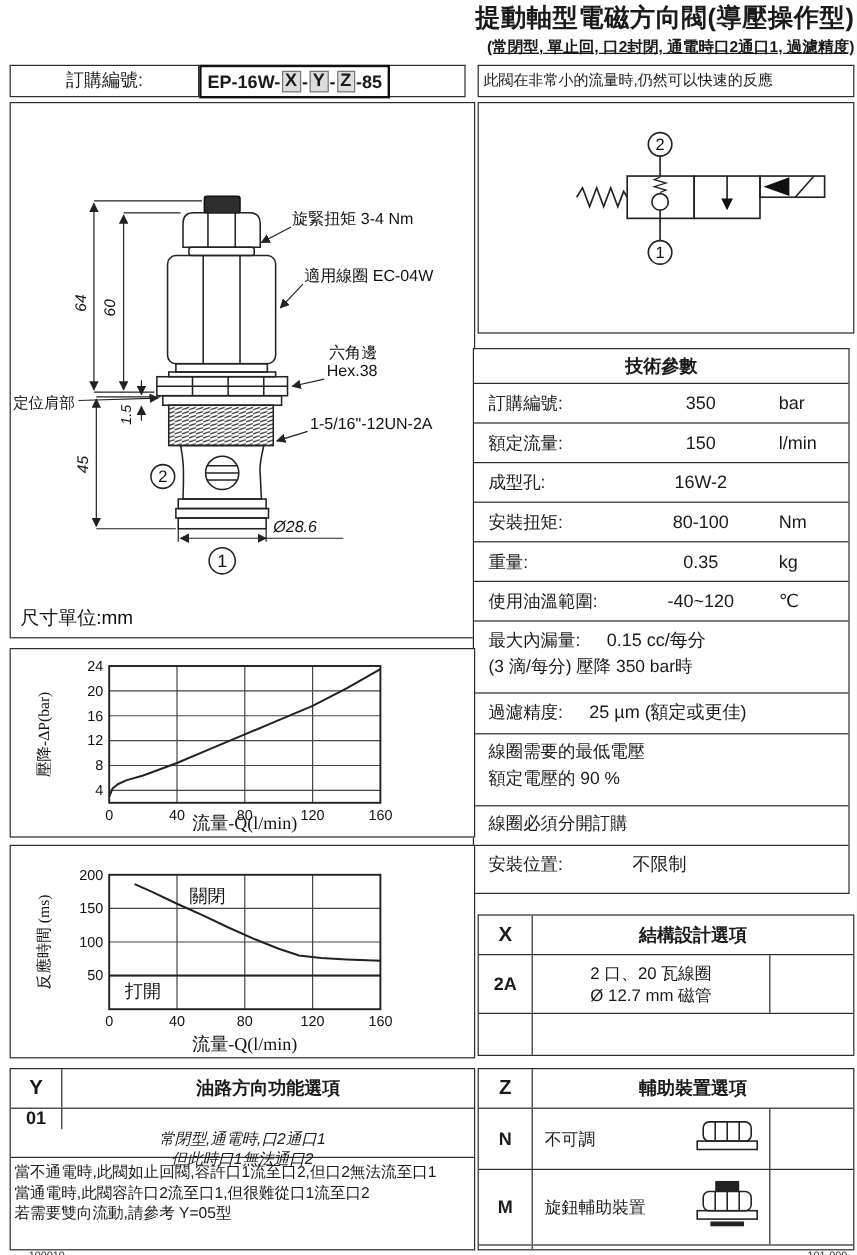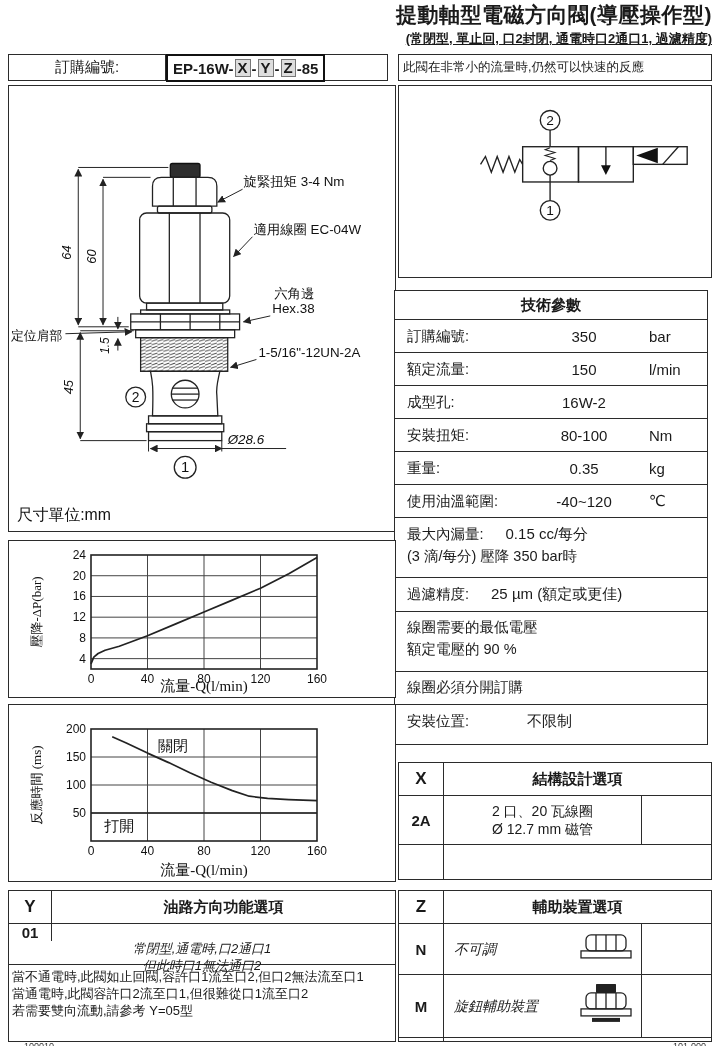--- a/index.html
+++ b/index.html
@@ -43,21 +43,21 @@
   .x-box{left:398px;top:762px;width:314px;height:118px;display:flex;flex-direction:column;}
   .z-box{left:398px;top:890px;width:314px;height:152px;display:flex;flex-direction:column;}
   .y-box{left:8px;top:890px;width:388px;height:152px;display:flex;flex-direction:column;}
   .opt-header{display:flex;border-bottom:1.4px solid #2b2b2b;height:32px;min-height:32px;}
   .opt-code-h{width:44px;border-right:1.4px solid #2b2b2b;display:flex;align-items:center;justify-content:center;font-weight:bold;font-size:17px;}
   .opt-title{flex:1;display:flex;align-items:center;justify-content:center;font-weight:bold;font-size:15px;}
   .opt-row{display:flex;border-bottom:1.3px solid #2b2b2b;align-items:stretch;}
   .opt-row.noline{border-bottom:none;}
   .opt-code{width:44px;border-right:1.3px solid #2b2b2b;display:flex;align-items:center;justify-content:center;font-weight:bold;font-size:15px;}
   .opt-desc{flex:1;position:relative;display:flex;flex-direction:column;align-items:center;justify-content:center;font-size:14px;line-height:1.3;text-align:center;}
-  .opt-desc.leftal{align-items:flex-start;padding-left:10px;text-align:left;font-style:italic;}
+  .opt-desc.leftal{align-items:flex-start;padding-left:10px;text-align:left;}
   .opt-tail{width:69px;border-left:1.3px solid #2b2b2b;}
   .y-w{width:42px;}
   .y-tail{width:78px;}
   .row-icon{position:absolute;right:8px;top:50%;transform:translateY(-50%);}
   .y-notes{padding:3px 3px 0 3px;font-size:13px;line-height:1.32;}
 
   .footer-frag{position:absolute;top:1041px;font-size:9px;color:#333;}
   .footer-frag.fl{left:24px;}
   .footer-frag.fr{right:8px;}
 

